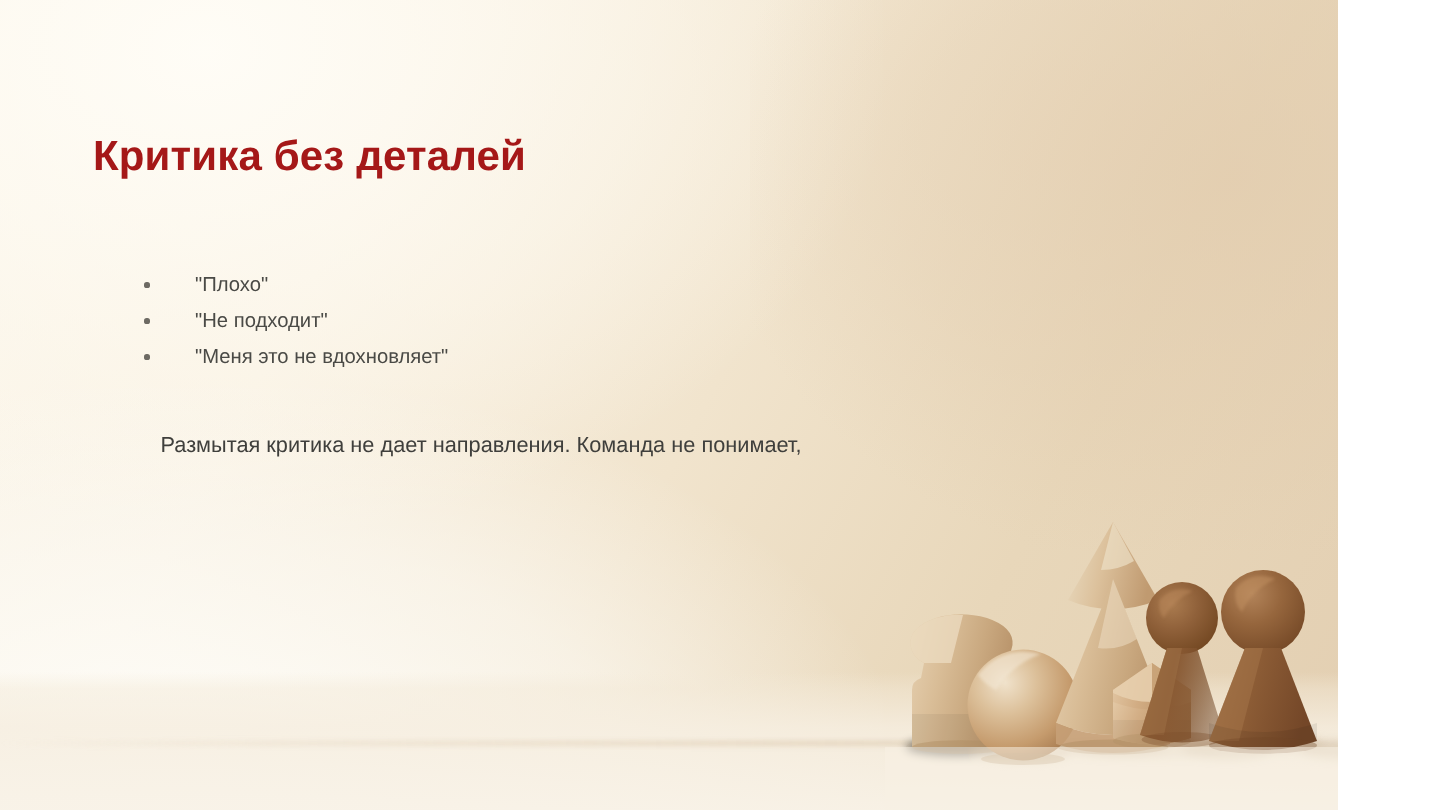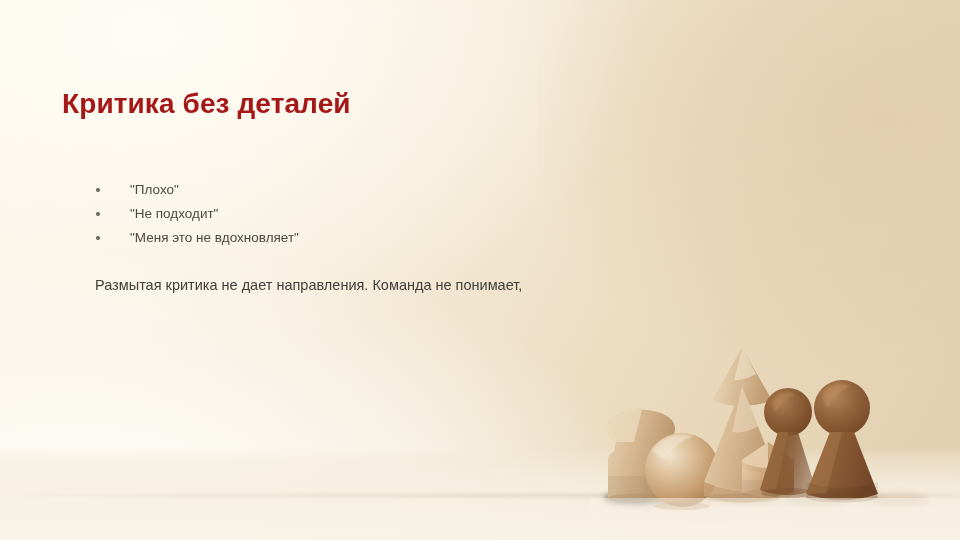--- a/index.html
+++ b/index.html
@@ -3,21 +3,21 @@
 <meta charset="utf-8">
 <title>Slide</title>
 <style>
   html, body {
     margin: 0;
     padding: 0;
     background: #ffffff;
   }
   #slide {
     position: relative;
-    width: 960px;
+    width: 892px;
     height: 540px;
     overflow: hidden;
     font-family: "Liberation Sans", sans-serif;
     background: #f9a8d4;
   }
 
   
   .bg-base {
     position: absolute;
     inset: 0;
@@ -122,21 +122,21 @@
     left: 4px;
     top: 10px;
     width: 3.5px;
     height: 3.5px;
     border-radius: 50%;
     background: #6d6a63;
   }
   .para {
     position: absolute;
     left: 95px;
-    margin: 0;
+    margin: 12px;
     font-size: 14.5px;
     color: #3f3f3c;
     white-space: nowrap;
   }
   .para.l1 { top: 277px; }
   .para.l2 { top: 321px; }
 
   
   .photo {
     position: absolute;

